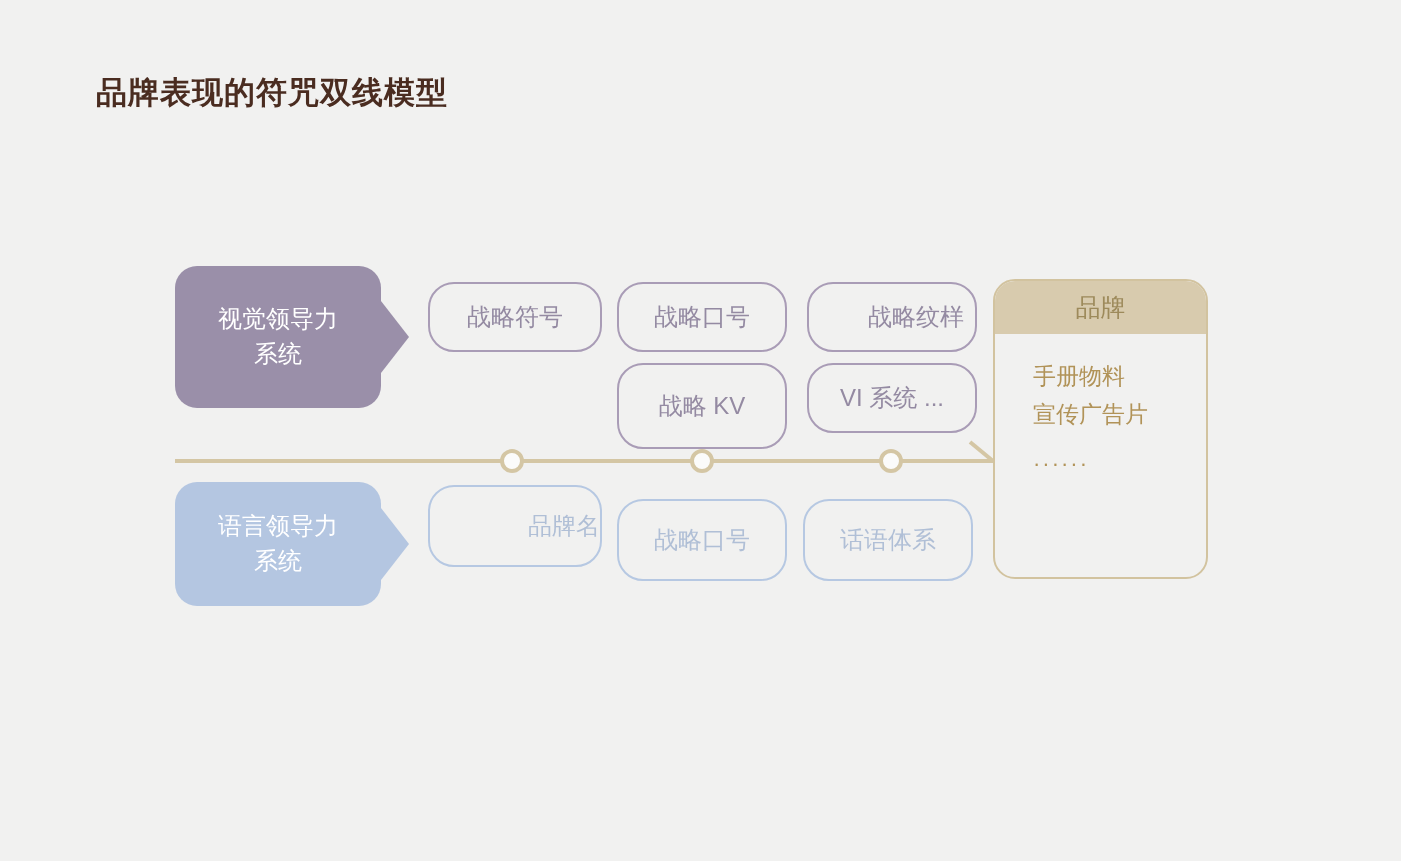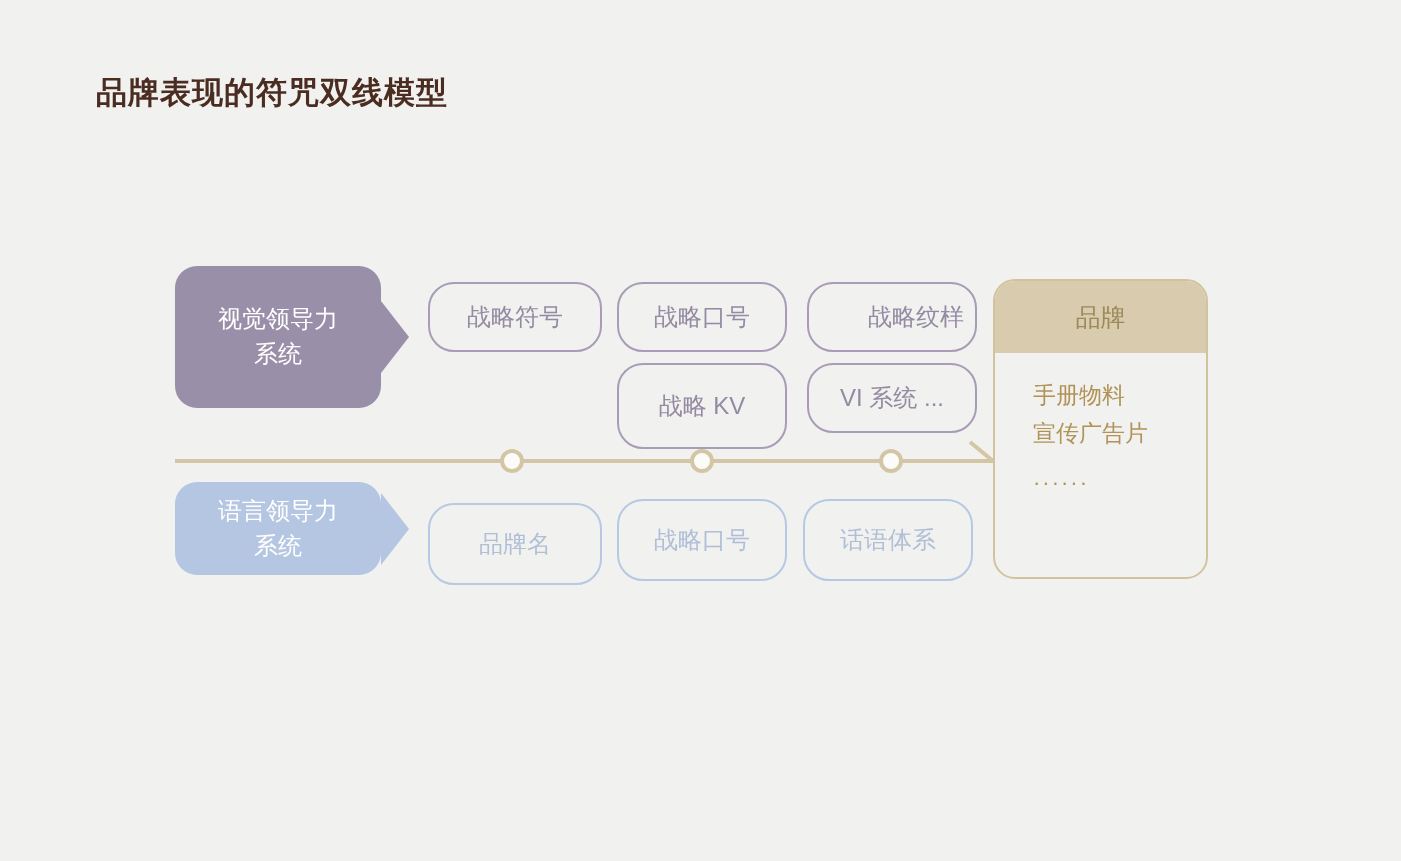--- a/index.html
+++ b/index.html
@@ -82,21 +82,21 @@
   #badge-visual .badge-tip {
     left: 206px;
     margin-top: -36px;
     border-left: 28px solid #9a8fa9;
   }
 
   #badge-language {
     left: 175px;
     top: 482px;
     width: 232px;
-    height: 93px;
+    height: 124px;
   }
   #badge-language .badge-body {
     width: 206px;
     background: #b4c6e1;
   }
   #badge-language .badge-tip {
     left: 206px;
     margin-top: -36px;
     border-left: 28px solid #b4c6e1;
   }
@@ -140,21 +140,21 @@
     top: 279px;
     width: 215px;
     height: 300px;
     border: 2px solid #d2c39f;
     border-radius: 22px;
     box-sizing: border-box;
     overflow: hidden;
     background: #f1f1f0;
   }
   #output-panel-header {
-    height: 72px;
+    height: 53px;
     background: #d8cbae;
     color: #9d8a5b;
     font-size: 25px;
     display: flex;
     align-items: center;
     justify-content: center;
   }
   #output-panel-list {
     padding: 24px 0 0 38px;
     color: #b19358;
@@ -209,21 +209,21 @@
     <span>VI 系统 ...</span>
   </div>
 
   <div class="badge" id="badge-language">
     <div class="badge-body"></div>
     <div class="badge-tip"></div>
     <div class="badge-label">语言领导力
 系统</div>
   </div>
 
-  <div class="card blue" style="left:428px; top:503px; width:174px; height:82px;">
+  <div class="card blue" style="left:428px; top:485px; width:174px; height:82px;justify-content:flex-end;">
     <span>品牌名</span>
   </div>
   <div class="card blue" style="left:617px; top:499px; width:170px; height:82px;">
     <span>战略口号</span>
   </div>
   <div class="card blue" style="left:803px; top:499px; width:170px; height:82px;">
     <span>话语体系</span>
   </div>
 
   <div id="output-panel">

